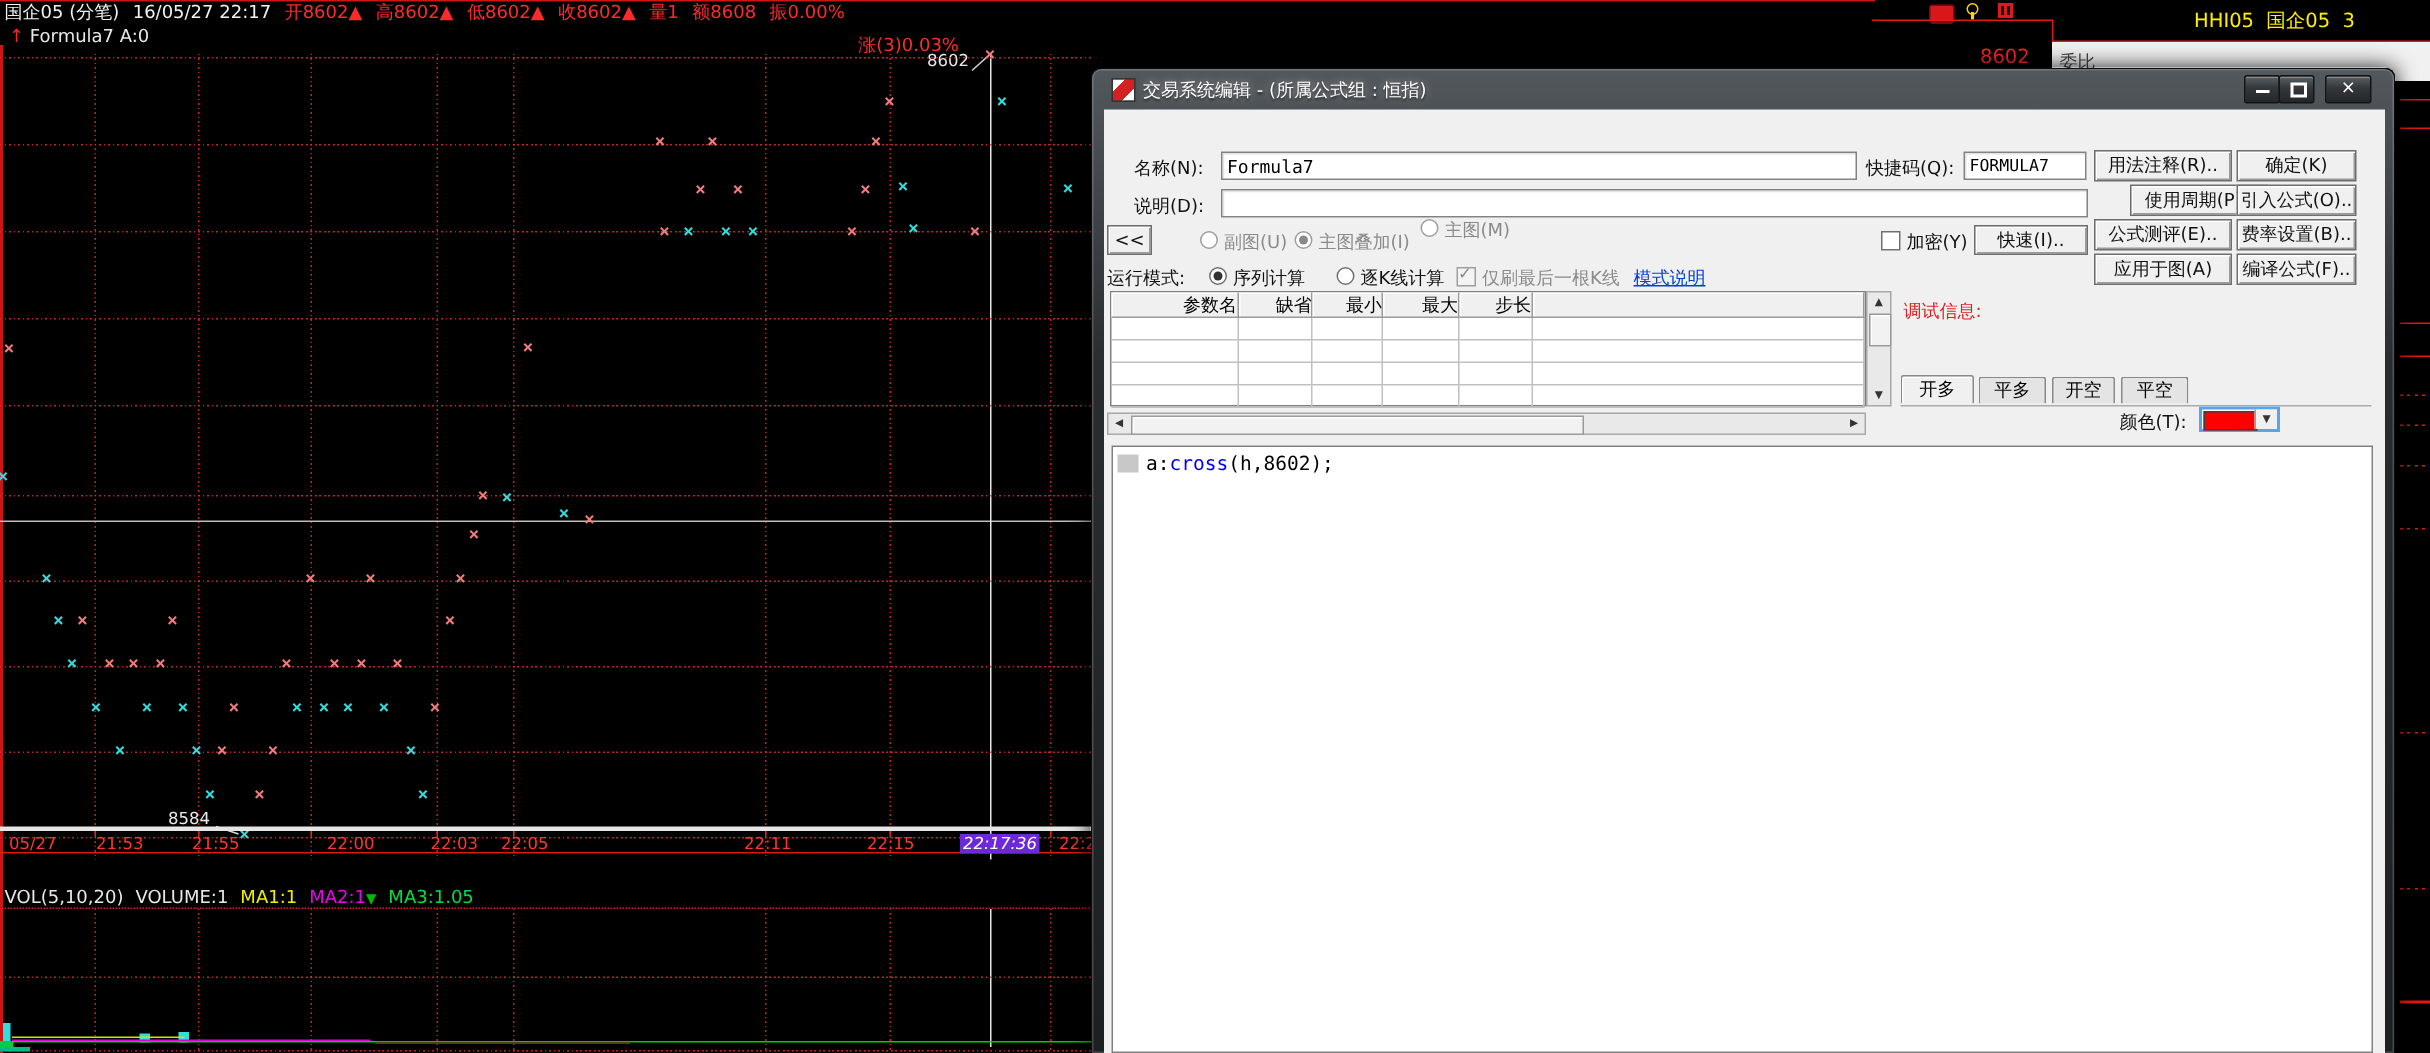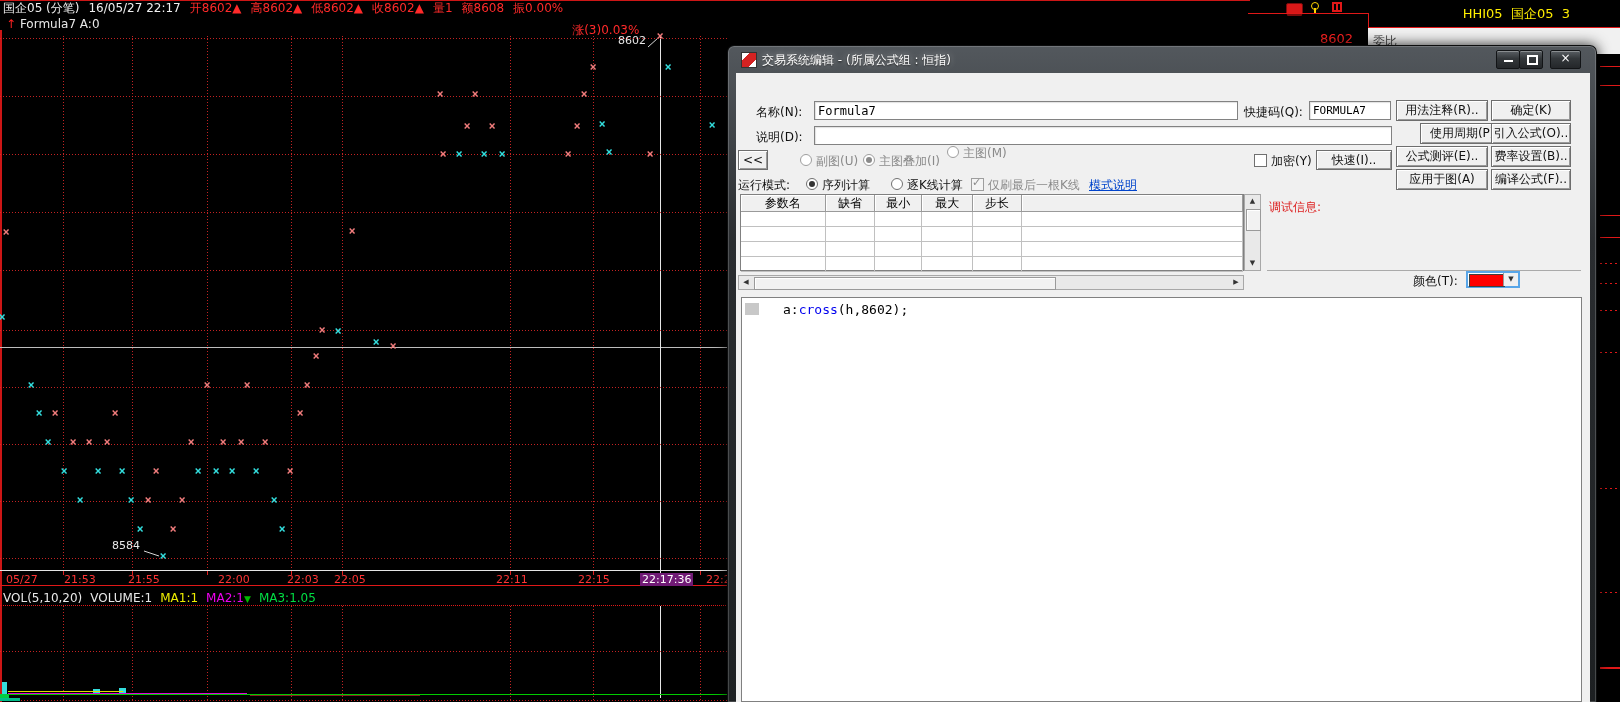--- a/index.html
+++ b/index.html
@@ -5,21 +5,21 @@
   html,body{margin:0;padding:0;background:#000;}
   #screen{position:relative;width:1620px;height:702px;background:#000;overflow:hidden;
     font-family:"DejaVu Sans","Liberation Sans",sans-serif;font-size:12px;}
   .abs{position:absolute;}
   
   .gv{position:absolute;width:1px;background-image:repeating-linear-gradient(to bottom,rgba(230,40,40,.85) 0 1px,transparent 1px 3px);}
   .gh{position:absolute;height:1px;background-image:repeating-linear-gradient(to right,rgba(230,40,40,.85) 0 1px,transparent 1px 3px);}
   .pt{position:absolute;width:10px;height:10px;margin:-6px 0 0 -5px;font:bold 12px "DejaVu Sans Mono",monospace;line-height:10px;text-align:center;}
   .tick{position:absolute;top:0;width:1px;height:4px;background:#e02020;}
   .tlabel{position:absolute;top:2px;color:#ff3434;font-size:11px;white-space:nowrap;}
-  .tlabel.hl{color:#fff;background:#701a75;padding:0 2px;}
+  .tlabel.hl{color:#fff;background:#6d28d9;padding:0 2px;font-style:italic;}
   .chart-label{position:absolute;color:#e8e8e8;font-size:11px;white-space:nowrap;}
   
   #dialog{position:absolute;left:727px;top:45px;width:870px;height:657px;
     background:linear-gradient(#53585d,#2a2d30 30%,#1d2022);border:1px solid #0c0d0e;border-bottom:none;
     border-radius:7px 7px 0 0;box-shadow:0 0 14px rgba(0,0,0,.85), inset 0 0 0 1px rgba(255,255,255,.18);box-sizing:border-box;}
   #titlebar{position:absolute;left:0;top:0;right:0;height:27px;}
   #dlg-title{position:absolute;left:34px;top:6px;color:#fff;font-size:12px;white-space:nowrap;
     text-shadow:0 0 6px rgba(255,255,255,.55),0 1px 2px rgba(0,0,0,.9);}
   .winbtn{position:absolute;top:4px;height:17px;border:1px solid #121416;border-radius:2px;
     background:linear-gradient(#5a5f64,#33373a 45%,#24272a);box-shadow:inset 0 1px 0 rgba(255,255,255,.3);
@@ -44,32 +44,32 @@
     margin-right:4px;position:relative;}
   .cb.checked::after{content:"✓";position:absolute;left:0px;top:-3px;font:bold 11px "DejaVu Sans",sans-serif;color:#8a8a8a;}
   .cb.dis{border-color:#9e9e9e;background:#f4f4f4;}
   .gray{color:#8a8a8a;}
   .link{color:#0044cc;text-decoration:underline;}
   
   #ptable{position:absolute;left:4px;top:121px;width:504px;height:77px;background:#fff;border:1px solid #808080;box-sizing:border-box;}
   .trow{display:flex;height:15px;}
   .trow.thead{height:17px;background:#f0f0f0;}
   .tcell{border-right:1px solid #c0c0c0;border-bottom:1px solid #c0c0c0;box-sizing:border-box;height:100%;
-    font-size:12px;text-align:center;overflow:hidden;white-space:nowrap;}
+    font-size:12px;text-align:right;overflow:hidden;white-space:nowrap;}
   .thead .tcell{background:#f0f0f0;border-right:1px solid #9a9a9a;border-bottom:1px solid #9a9a9a;
     box-shadow:inset 1px 1px 0 #fff;line-height:16px;}
   .sb{position:absolute;background:#e9e9e9;border:1px solid #a8a8a8;box-sizing:border-box;}
   .sb .arrow{position:absolute;font-size:7px;color:#333;line-height:13px;width:100%;text-align:center;}
   .sb .thumb{position:absolute;background:#f2f2f2;border:1px solid #9a9a9a;box-shadow:inset 1px 1px 0 #fff;}
   
   .tab{position:absolute;top:0;height:18px;box-sizing:border-box;border:1px solid #8a8a8a;border-bottom:none;
     background:#e4e4e4;font-size:12px;text-align:center;line-height:17px;border-radius:2px 2px 0 0;}
   .tab.active{background:#f0f0f0;height:19px;top:-1px;box-shadow:inset 1px 1px 0 #fff;z-index:2;}
   #code-area{position:absolute;left:5px;top:224px;width:841px;height:405px;background:#fff;border:1px solid #808080;box-sizing:border-box;}
-  #code-line{position:absolute;left:22px;top:4px;font:13px "DejaVu Sans Mono",monospace;white-space:pre;margin-left:19px;}
+  #code-line{position:absolute;left:22px;top:4px;font:13px "DejaVu Sans Mono",monospace;white-space:pre;}
   
   .redline{position:absolute;background:#e01818;}
   .redline.dot{background:none;background-image:repeating-linear-gradient(to right,#e01818 0 2px,transparent 2px 5px);}
   .vbar{position:absolute;}
 </style>
 </head>
 <body>
 
 <div id="screen">
 
@@ -176,21 +176,21 @@
       <div class="pt" style="left: 131px; top: 469px; color: rgb(51, 221, 221);">×</div>
       <div class="pt" style="left: 148px; top: 469px; color: rgb(240, 124, 124);">×</div>
       <div class="pt" style="left: 182px; top: 469px; color: rgb(240, 124, 124);">×</div>
       <div class="pt" style="left: 274px; top: 469px; color: rgb(51, 221, 221);">×</div>
       <div class="pt" style="left: 140px; top: 498px; color: rgb(51, 221, 221);">×</div>
       <div class="pt" style="left: 173px; top: 498px; color: rgb(240, 124, 124);">×</div>
       <div class="pt" style="left: 282px; top: 498px; color: rgb(51, 221, 221);">×</div>
       <div class="pt" style="left: 163px; top: 525px; color: rgb(51, 221, 221);">×</div>
     </div>
 
-  <div id="axis" class="abs" style="left:0;top:570px;width:880px;height:14px;border-top:1px solid #e5e5e5;border-bottom:1px solid #e01818;">
+  <div id="axis" class="abs" style="left:0;top:551px;width:880px;height:14px;border-top:3px solid #e5e5e5;border-bottom:1px solid #e01818;">
       <div class="tick" style="left: 63px;"></div>
       <div class="tick" style="left: 132px;"></div>
       <div class="tick" style="left: 207px;"></div>
       <div class="tick" style="left: 291px;"></div>
       <div class="tick" style="left: 342px;"></div>
       <div class="tick" style="left: 510px;"></div>
       <div class="tick" style="left: 593px;"></div>
       <div class="tick" style="left: 700px;"></div>
       <div class="tlabel" style="left: 6px;">05/27</div>
       <div class="tlabel" style="left: 64px;">21:53</div>
@@ -367,20 +367,26 @@
         <div class="arrow" style="bottom:0;">▼</div>
       </div>
       <div class="sb" style="left:2px;top:202px;width:506px;height:15px;">
         <div class="arrow" style="left:0;width:14px;">◀</div>
         <div class="thumb" style="left:15px;top:1px;width:300px;height:11px;"></div>
         <div class="arrow" style="right:0;width:14px;">▶</div>
       </div>
 
       <span class="lbl" style="left:533px;top:126px;color:#dd2222;">调试信息:</span>
 
+      <div id="tabs" style="position:absolute;left:531px;top:178px;width:314px;height:19px;">
+          <div class="tab active" style="left: 0px; width: 49px;">开多</div>
+          <div class="tab" style="left: 52px; width: 45px;">平多</div>
+          <div class="tab" style="left: 101px; width: 42px;">开空</div>
+          <div class="tab" style="left: 147px; width: 45px;">平空</div>
+        </div>
       <div class="abs" style="left:531px;top:197px;width:314px;height:1px;background:#aaa;"></div>
       <span class="lbl" style="left:677px;top:200px;">颜色(T):</span>
       <div class="abs" style="left:730px;top:198px;width:54px;height:17px;border:2px solid #58a6e8;background:#fff;box-sizing:border-box;">
         <div id="color-swatch" style="position: absolute; left: 1px; top: 1px; width: 34px; height: 11px; border: 1px solid rgb(64, 64, 64); background: rgb(255, 0, 0);"></div>
         <div style="position:absolute;right:0;top:0;width:14px;height:13px;background:#f0f0f0;border-left:1px solid #9a9a9a;font-size:7px;text-align:center;line-height:13px;color:#333;">▼</div>
       </div>
 
       <div id="code-area">
         <div style="position:absolute;left:3px;top:5px;width:14px;height:12px;background:#c8c8c8;"></div>
         <div id="code-line"><span>a:</span><span id="kw" style="color: rgb(0, 0, 238);">cross</span><span>(h,8602);</span></div>

